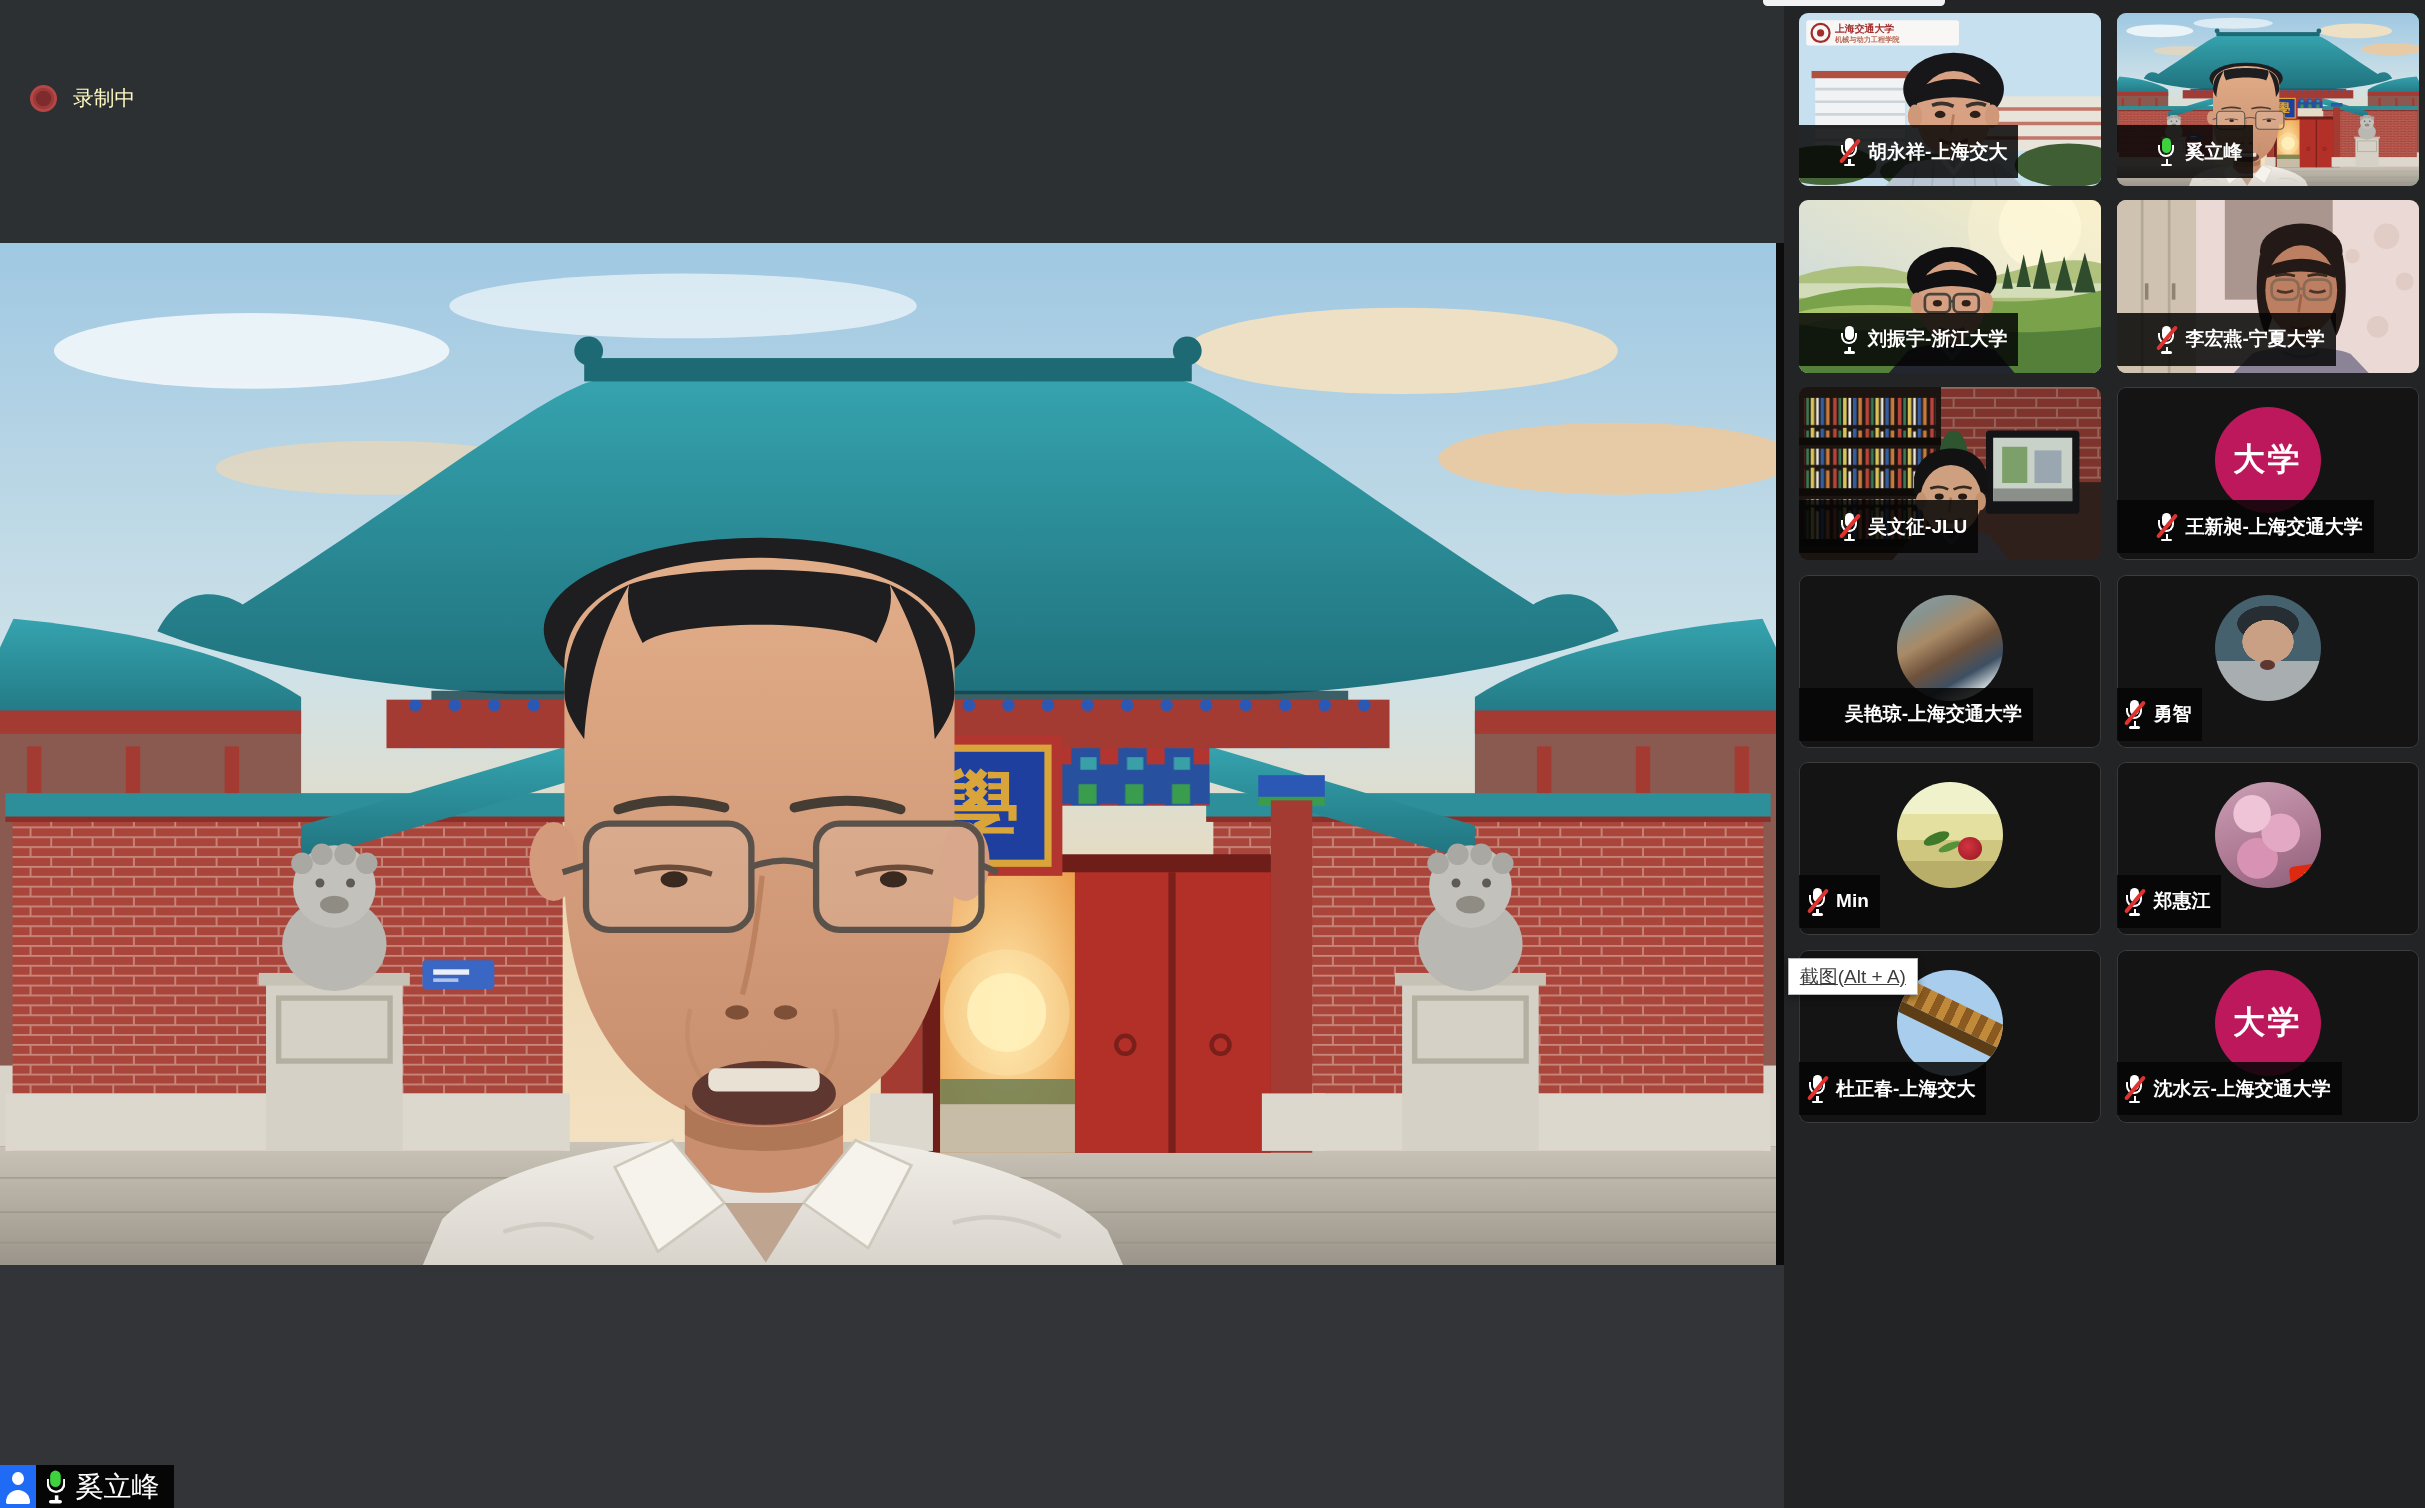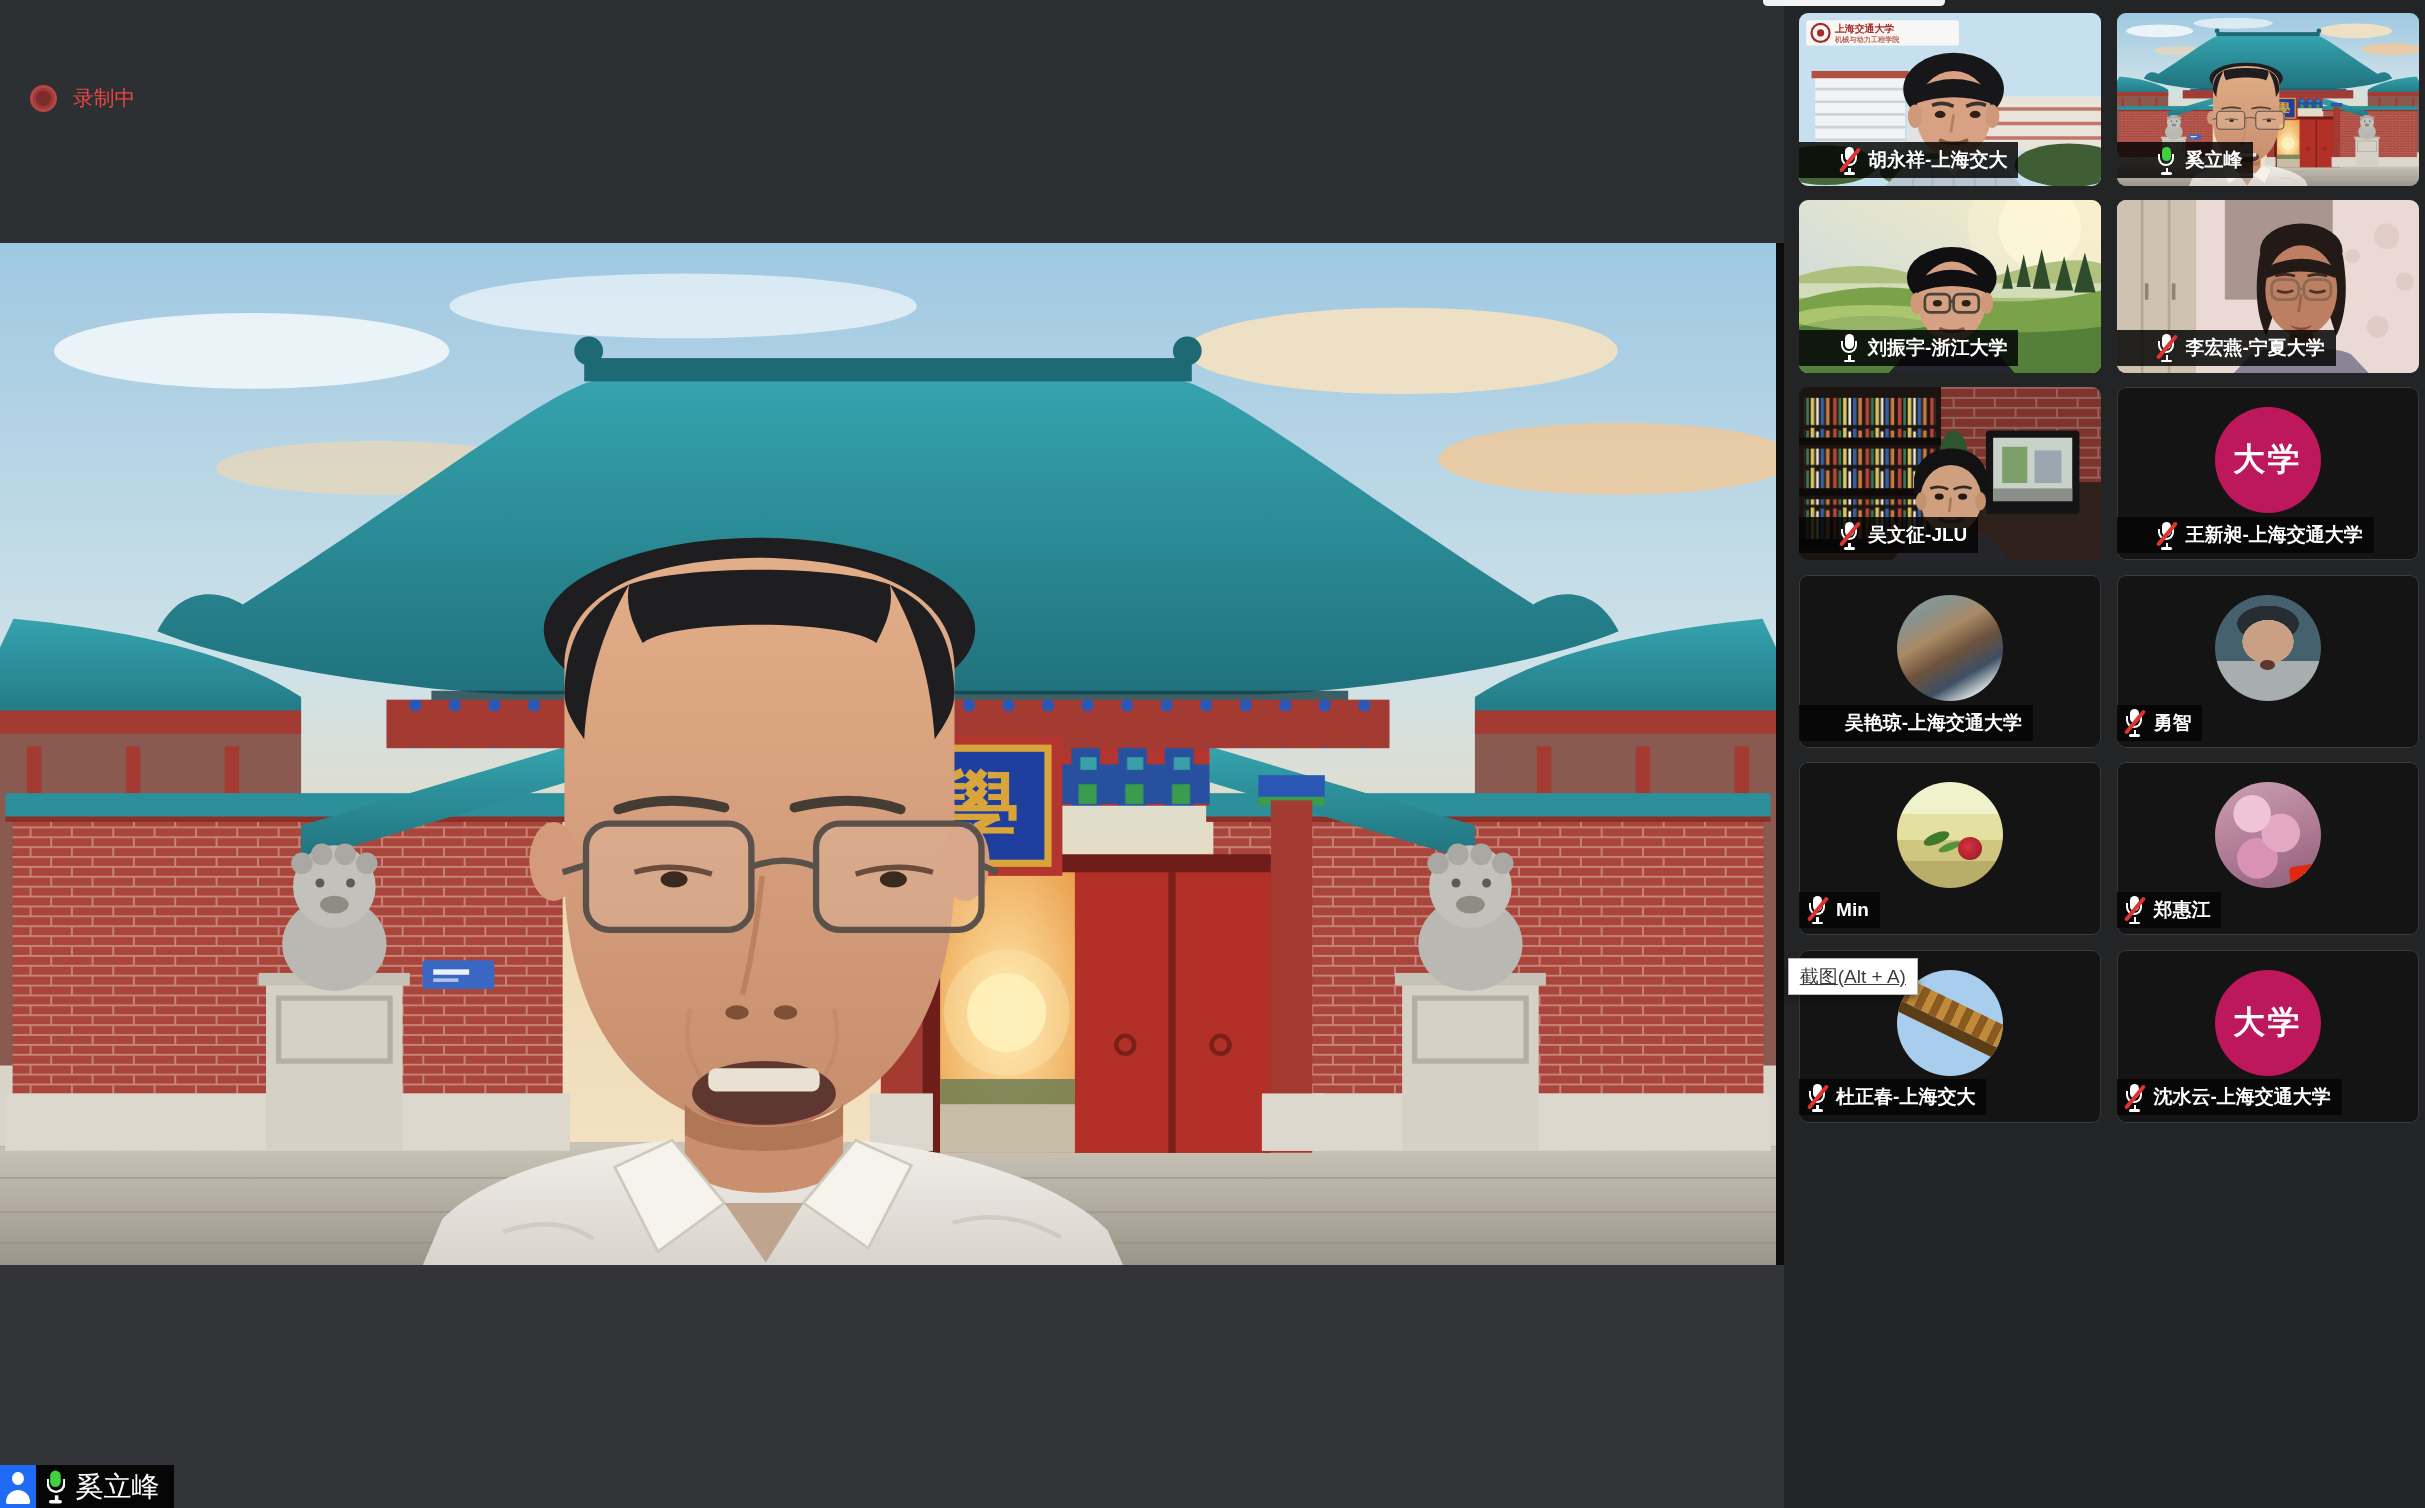--- a/index.html
+++ b/index.html
@@ -7,21 +7,21 @@
        font-family:"Liberation Sans","DejaVu Sans",sans-serif;}
   .app{position:absolute;inset:0;}
 
   
   .main-area{position:absolute;left:0;top:0;width:1784px;height:1508px;background:#0c0c0d;}
   .main-top{position:absolute;left:0;top:0;width:1784px;height:243px;background:#2d3033;}
   .main-bottom{position:absolute;left:0;top:1265px;width:1784px;height:243px;background:#323437;}
   .rec{position:absolute;left:30px;top:84px;display:flex;align-items:center;gap:16px;}
   .rec-dot{width:27px;height:27px;border-radius:50%;border:3.6px solid #b64646;background:#7e2b2b;
            box-shadow:inset 0 0 0 2.7px #9d3a3a;box-sizing:border-box;}
-  .rec-label{font-size:20.7px;color:#ef4444;}
+  .rec-label{font-size:20.7px;color:#fef9c3;}
   .video-main{position:absolute;left:0;top:243px;width:1776px;height:1023px;background:#9fc8e2;}
   .video-main svg{display:block;width:100%;height:100%;}
 
   .main-label{position:absolute;left:0;bottom:0;display:flex;align-items:stretch;height:43px;}
   .pbadge{position:relative;width:32px;flex:none;background:#1f6bf5;overflow:hidden;}
   .pbadge.orange{background:#f2861d;}
   .pbadge .ph{position:absolute;left:50%;top:16%;width:32%;height:30%;margin-left:-16%;border-radius:50%;background:#fff;}
   .pbadge .pt{position:absolute;left:50%;bottom:9%;width:64%;height:32%;margin-left:-32%;
               border-radius:45px 45px 5.4px 5.4px;background:#fff;}
   .main-label .pbadge{width:36px;}
@@ -40,21 +40,21 @@
                     background:#e03330;transform:rotate(-50deg);}
   .mic.big{transform:scale(1.18);transform-origin:center;}
 
   
   .sidebar{position:absolute;left:1784px;top:0;width:642px;height:1508px;background:#232425;
            display:grid;grid-template-columns:302px 302px;grid-auto-rows:173px;
            column-gap:15.3px;row-gap:14.4px;padding:12.6px 7.2px 0 15.3px;box-sizing:border-box;font-weight:bold;}
   .tile{position:relative;border-radius:9px;background:#141415;box-shadow:inset 0 0 0 0.9px #3d3d40;overflow:hidden;}
   .tile.active{box-shadow:inset 0 0 0 2.7px #23b14b;}
   .tile svg.scene{position:absolute;inset:0;width:100%;height:100%;}
-  .label{position:absolute;left:0;bottom:7.2px;display:flex;align-items:center;height:36px;
+  .label{position:absolute;left:0;bottom:7.2px;display:flex;align-items:center;height:53px;
          background:rgba(5,5,5,.85);max-width:calc(100% - 3.6px);}
   .label .mic{align-self:center;margin-left:7.2px;}
   .label .gap{width:5.4px;flex:none;}
   .pname{align-self:center;color:#fff;font-size:19px;padding:0 10.8px 0 8px;white-space:nowrap;overflow:hidden;}
 
   
   .avatar{position:absolute;left:50%;top:20px;transform:translateX(-50%);width:106px;height:106px;
           border-radius:50%;overflow:hidden;}
   .av-text{background:#be185d;color:#fff;font-size:32px;display:flex;align-items:center;justify-content:center;letter-spacing:2.7px;}
   .av-night{background:#3d5480;}

